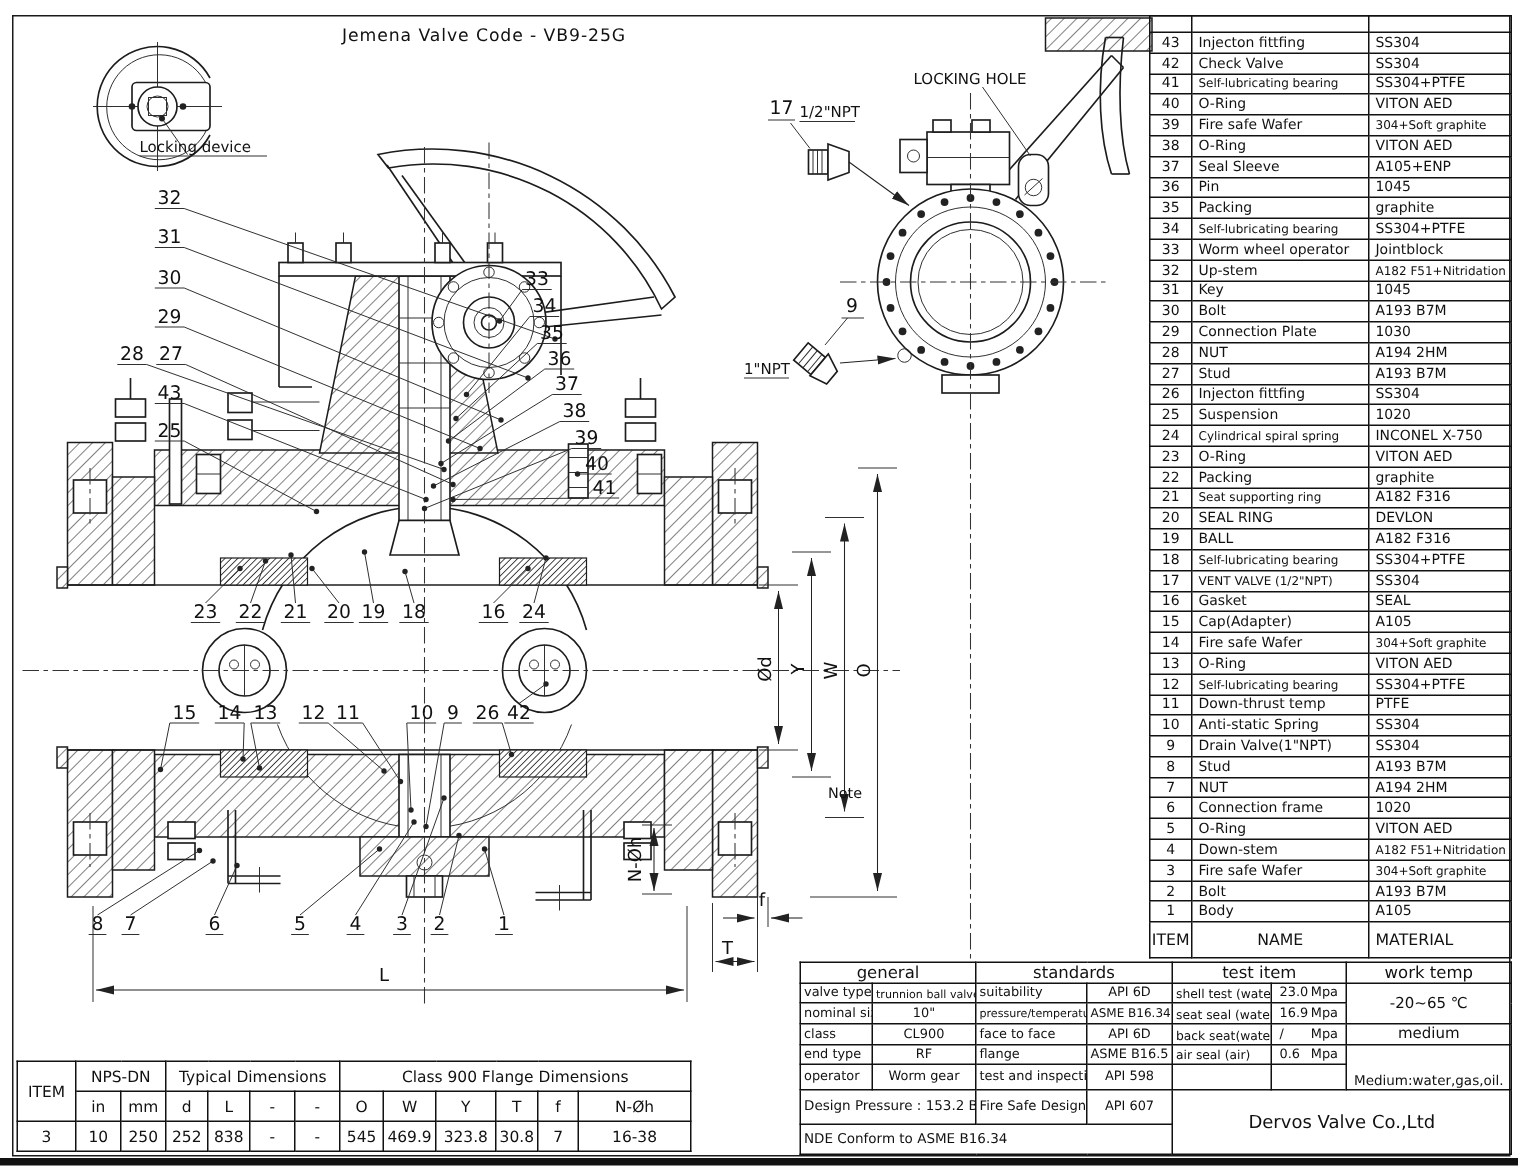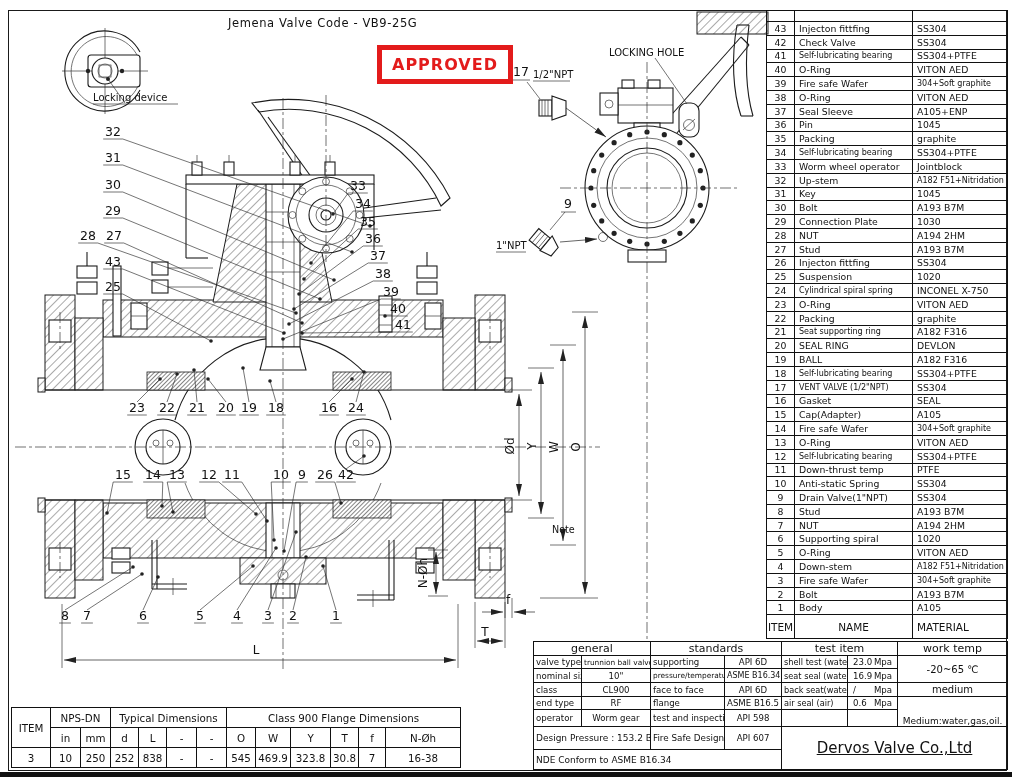--- a/index.html
+++ b/index.html
@@ -50,21 +50,21 @@
   #spec-wrap{left:533px;top:641px;width:474px;}
   #spec-table{border-collapse:collapse;table-layout:fixed;width:474px;padding-left:44px;}
   #spec-table td{border:1px solid #111;font-size:8.6px;padding:0 2px;overflow:hidden;
                  white-space:nowrap;}
   #spec-table td.hd{font-size:11px;text-align:center;}
   #spec-table td.ctr{text-align:center;}
   #spec-table td.tv{padding:0;margin-left:40px;}
   #spec-table td.tv .pair{display:flex;justify-content:space-between;padding:0 5px;}
   #spec-table td.wt{text-align:center;font-size:10px;}
   #spec-table td.mv{text-align:center;font-size:9px;vertical-align:bottom;}
-  #spec-table td.co9{font-size:15px;text-align:center;text-decoration:underline;}
+  #spec-table td.co9{font-size:12px;text-align:center;}
 </style>
 </head>
 <body>
 
 <div id="page">
 
   <div class="abs" id="frame"></div>
 
   <svg class="abs" id="drawing-svg" width="1012" height="782" viewBox="0 0 1012 782">
     <defs>
@@ -540,21 +540,20 @@
         <circle cx="306" cy="557" r="1.8" class="bolt"></circle>
         <text x="293" y="620" class="co">2</text>
         <line x1="330.1" x2="341.9" y1="623" y2="623" class="thin"></line>
         <line x1="336" y1="610" x2="323" y2="566" class="thin"></line>
         <circle cx="323" cy="566" r="1.8" class="bolt"></circle>
         <text x="336" y="620" class="co">1</text>
       </g>
   </svg>
 
   <div class="abs" id="title">Jemena Valve Code - VB9-25G</div>
-  <div class="abs" id="stamp">APPROVED</div>
 
   <div class="abs" id="note">
     <div>Note</div>
   </div>
 
   <div class="abs" id="parts-wrap">
     <table id="parts-table">
       <colgroup>
           <col style="width:28px">
           <col style="width:118px">
@@ -748,21 +747,21 @@
             <td>Stud</td>
             <td>A193 B7M</td>
           </tr>
           <tr>
             <td class="c">7</td>
             <td>NUT</td>
             <td>A194 2HM</td>
           </tr>
           <tr>
             <td class="c">6</td>
-            <td>Supporting spiral</td>
+            <td>Connection frame</td>
             <td>1020</td>
           </tr>
           <tr>
             <td class="c">5</td>
             <td>O-Ring</td>
             <td>VITON AED</td>
           </tr>
           <tr>
             <td class="c">4</td>
             <td>Down-stem</td>
@@ -865,21 +864,21 @@
       <tbody>
         <tr style="height:13px">
           <td class="hd" colspan="2">general</td>
           <td class="hd" colspan="2">standards</td>
           <td class="hd" colspan="2">test item</td>
           <td class="hd">work temp</td>
         </tr>
         <tr style="height:13px">
           <td>valve type</td>
           <td class="ctr" style="font-size:7.4px">trunnion ball valve</td>
-          <td>supporting</td>
+          <td>suitability</td>
           <td class="ctr">API 6D</td>
           <td style="font-size:8.2px">shell test (water)</td>
           <td class="tv">
               <div class="pair">
                 <span>23.0</span>
                 <span>Mpa</span>
               </div>
             </td>
           <td class="wt" rowspan="2">-20~65  ℃</td>
         </tr>

